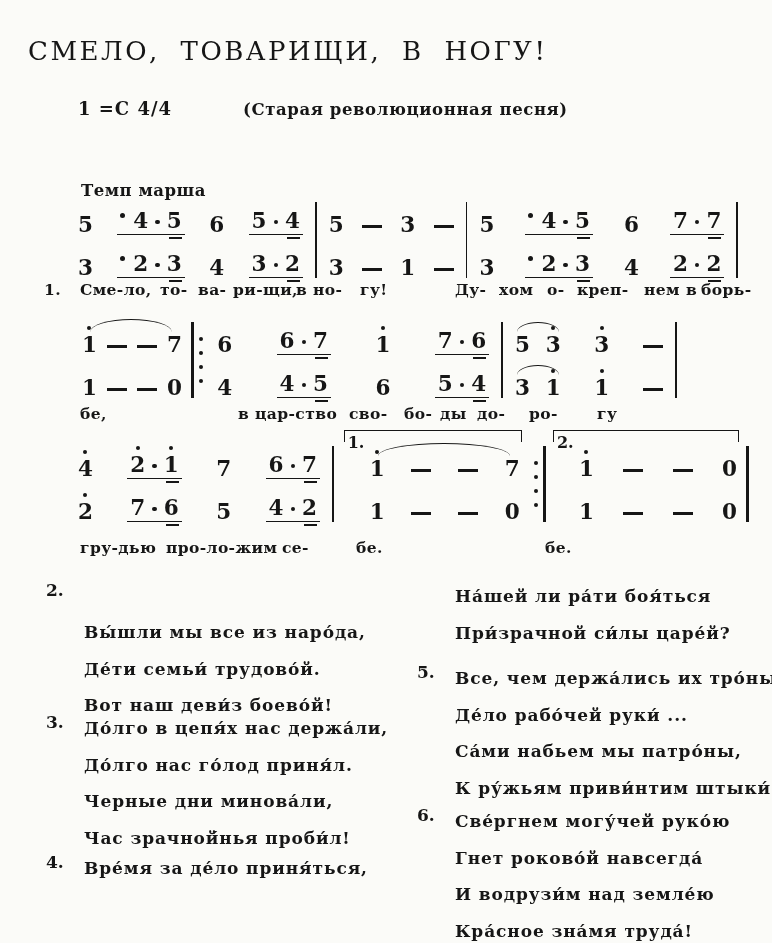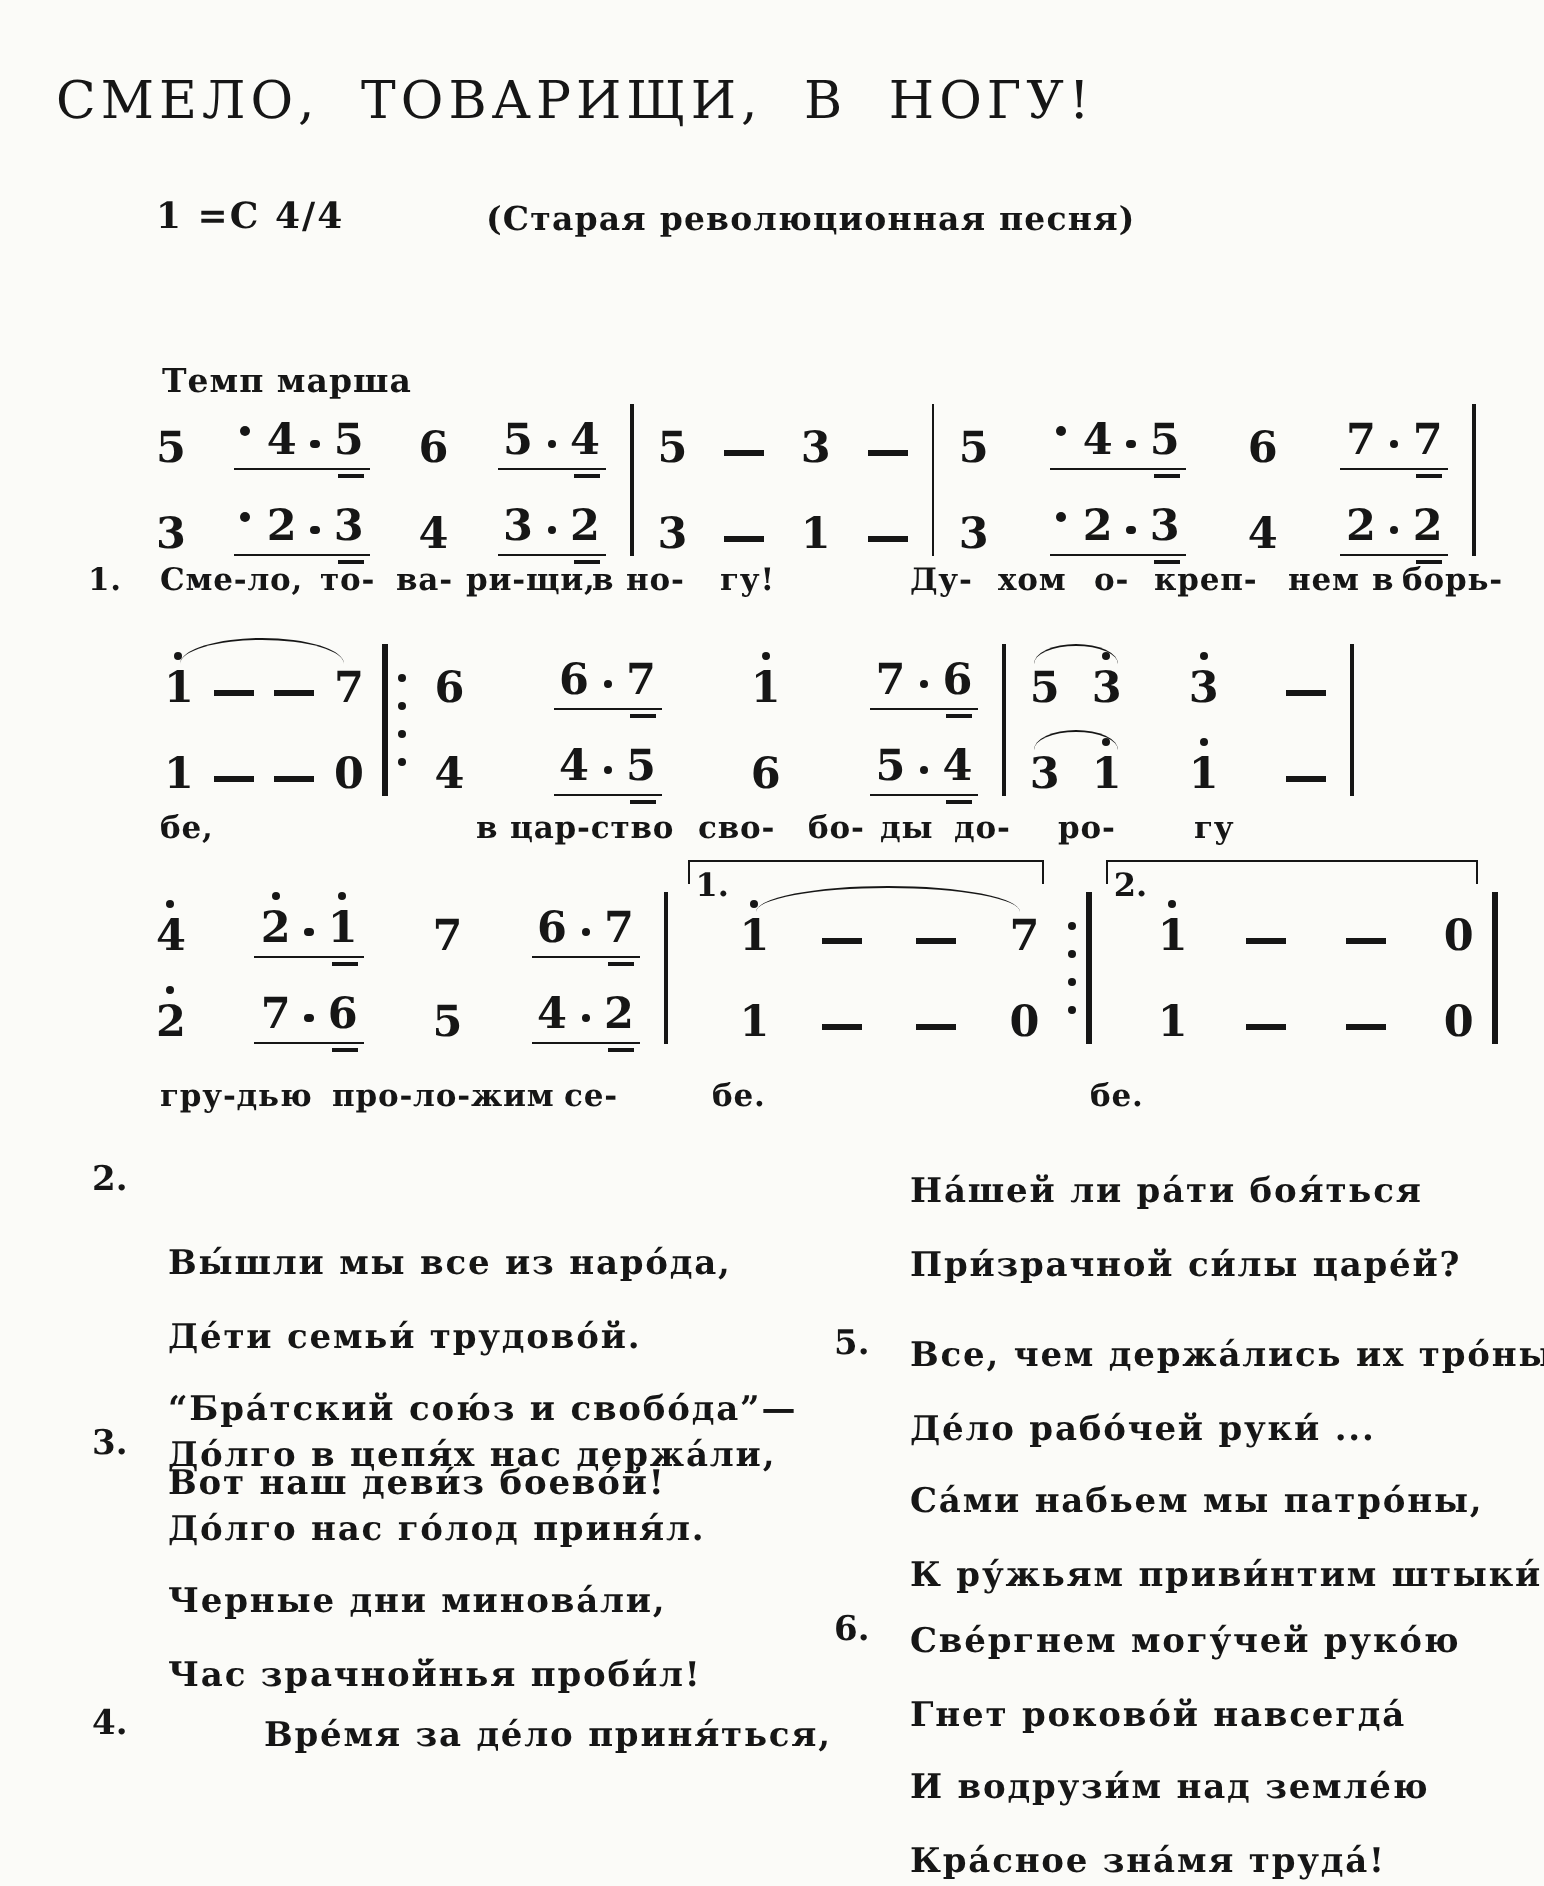--- a/index.html
+++ b/index.html
@@ -327,32 +327,31 @@
       <div class="lyr" style="left: 166px; top: 538px;">про-ло-жим</div>
       <div class="lyr" style="left: 282px; top: 538px;">се-</div>
       <div class="lyr" style="left: 356px; top: 538px;">бе.</div>
       <div class="lyr" style="left: 545px; top: 538px;">бе.</div>
     </div>
   <div id="verses-root">
       <div class="vnum" style="left: 46px; top: 580px;">2.</div>
       <div class="verse" style="left: 84px; top: 578px; margin-top: 36px;">
         <div>Вы́шли мы все из наро́да,</div>
         <div>Де́ти семьи́ трудово́й.</div>
-        <div>“Бра́тский сою́з и свобо́да”—</div>
         <div>Вот наш деви́з боево́й!</div>
       </div>
       <div class="vnum" style="left: 46px; top: 712px;">3.</div>
       <div class="verse" style="left: 84px; top: 710px;">
         <div>До́лго в цепя́х нас держа́ли,</div>
         <div>До́лго нас го́лод приня́л.</div>
         <div>Черные дни минова́ли,</div>
         <div>Час зрачной́нья проби́л!</div>
       </div>
       <div class="vnum" style="left: 46px; top: 852px;">4.</div>
-      <div class="verse" style="left: 84px; top: 850px; margin-left: 48px;">
+      <div class="verse" style="left: 84px; top: 850px;">
         <div>Вре́мя за де́ло приня́ться,</div>
       </div>
       <div class="verse" style="left: 455px; top: 578px;">
         <div>На́шей ли ра́ти боя́ться</div>
         <div>При́зрачной си́лы царе́й?</div>
       </div>
       <div class="vnum" style="left: 417px; top: 662px;">5.</div>
       <div class="verse" style="left: 455px; top: 660px;">
         <div>Все, чем держа́лись их тро́ны,</div>
         <div>Де́ло рабо́чей руки́ ...</div>

